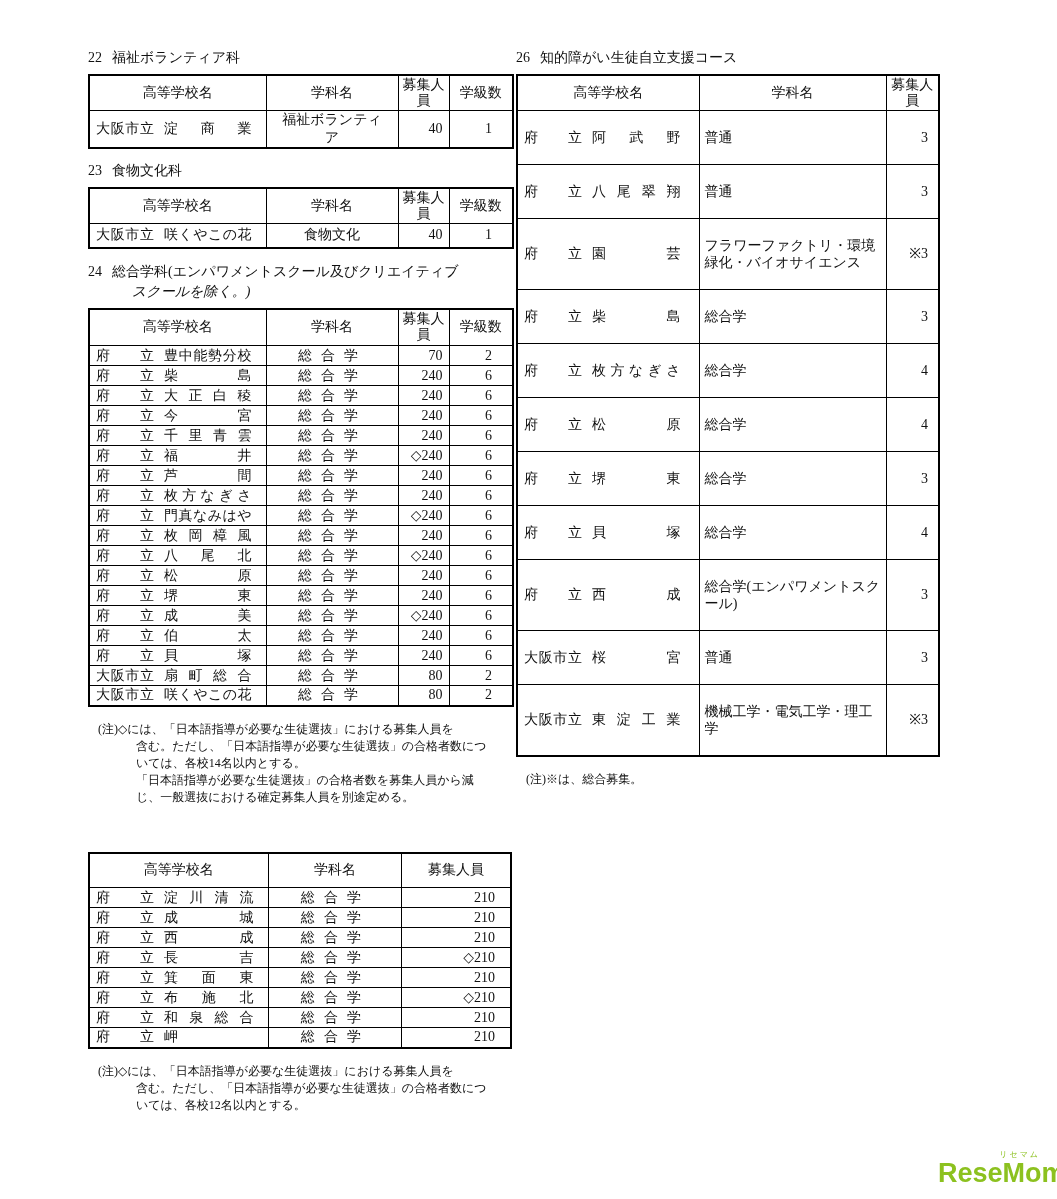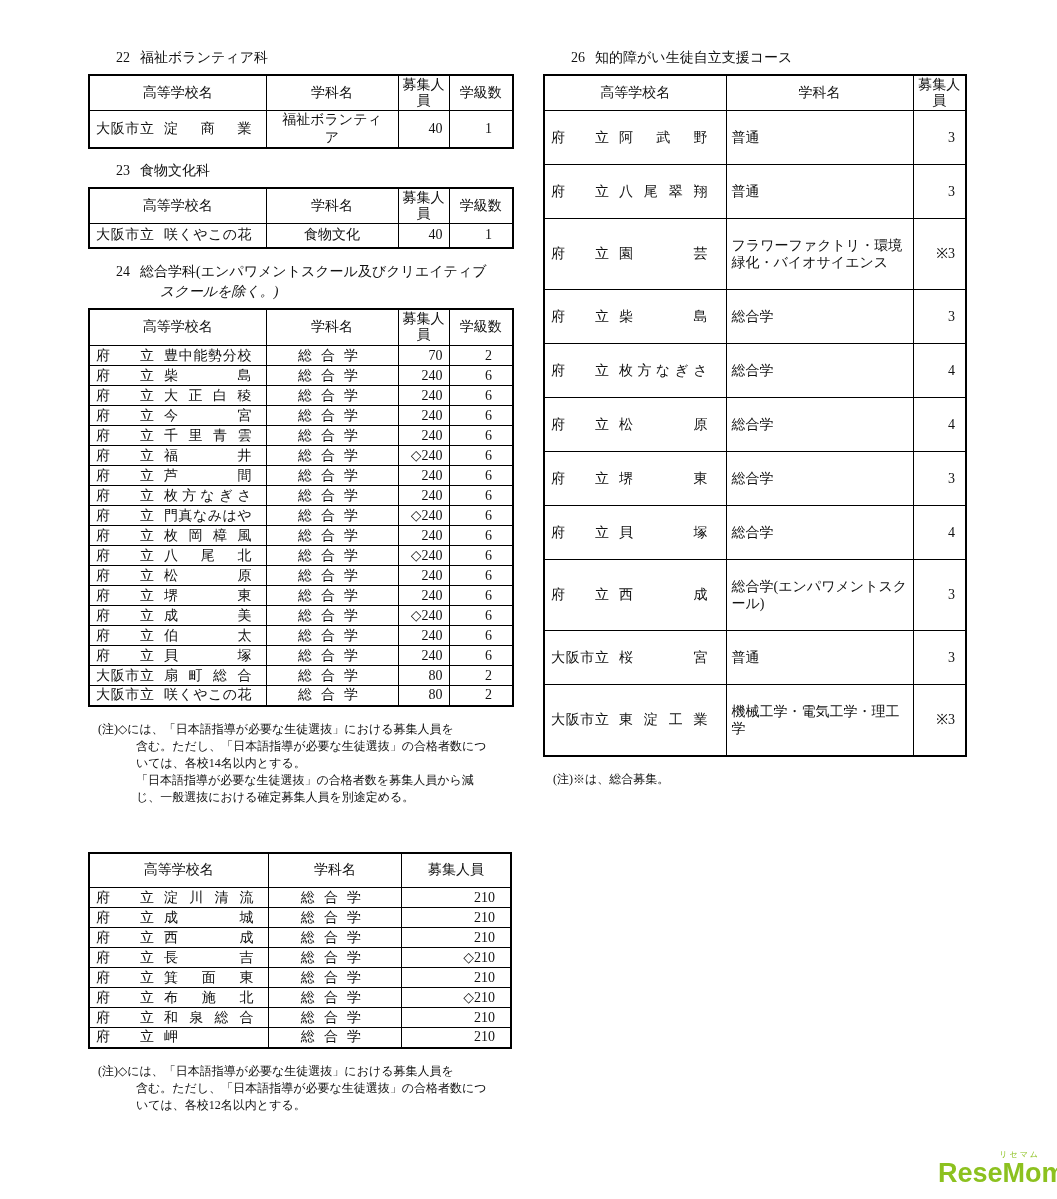--- a/index.html
+++ b/index.html
@@ -4,23 +4,23 @@
 <style>
   * { margin:0; padding:0; box-sizing:border-box; }
   html,body { background:#ffffff; }
   body {
     width:1057px; height:1199px; position:relative;
     font-family:"Liberation Serif","DejaVu Serif",serif;
     color:#111; font-size:14px;
   }
   .col { position:absolute; top:48px; }
   .col-left  { left:88px;  width:424px; }
-  .col-right { left:543px; width:343px; }
-
-  .sec-title { display:flex; line-height:20px; margin-bottom:6px;margin-left:28px; }
+  .col-right { left:516px; width:343px; }
+
+  .sec-title { display:flex; line-height:20px; margin-bottom:6px; }
   .sec-num  { flex:0 0 24px; }
   .sec-text { flex:1; }
   .sec-line2 { display:block; margin-left:20px;font-style:italic; }
 
   table.tbl { border-collapse:collapse; border:2px solid #000; table-layout:fixed; width:100%; }
   .tbl th, .tbl td { border:1px solid #000; font-weight:normal; font-size:14px; }
   .tbl th { text-align:center; vertical-align:middle; line-height:16px; padding:1px 2px; }
   .tbl td { vertical-align:middle; line-height:18px; }
 
   .hh35 th { height:33px; }

